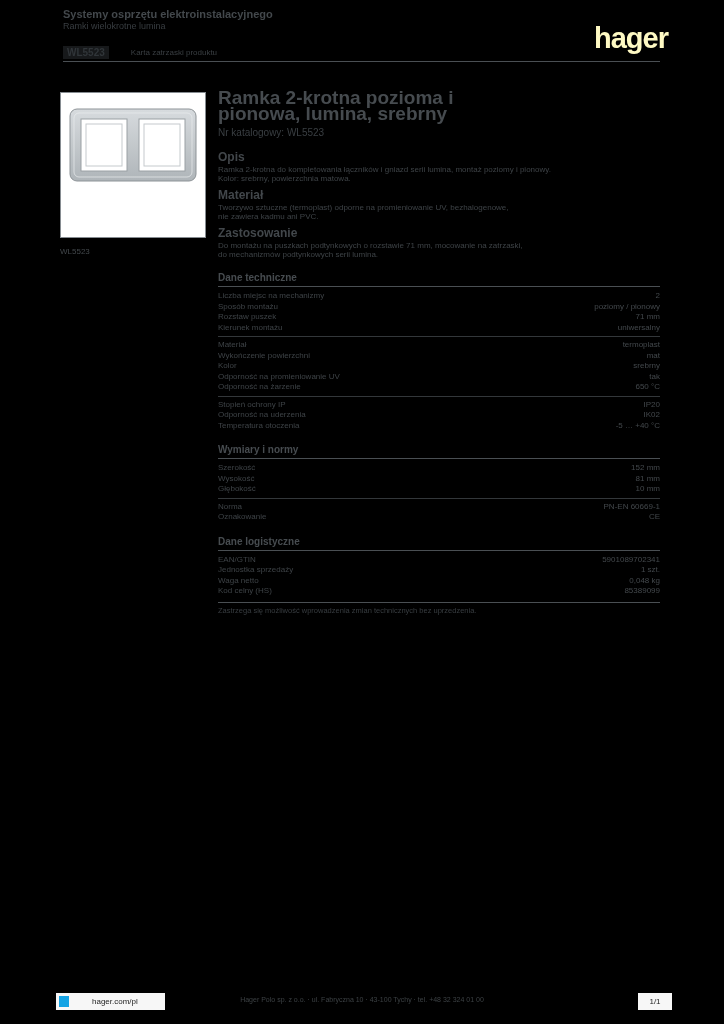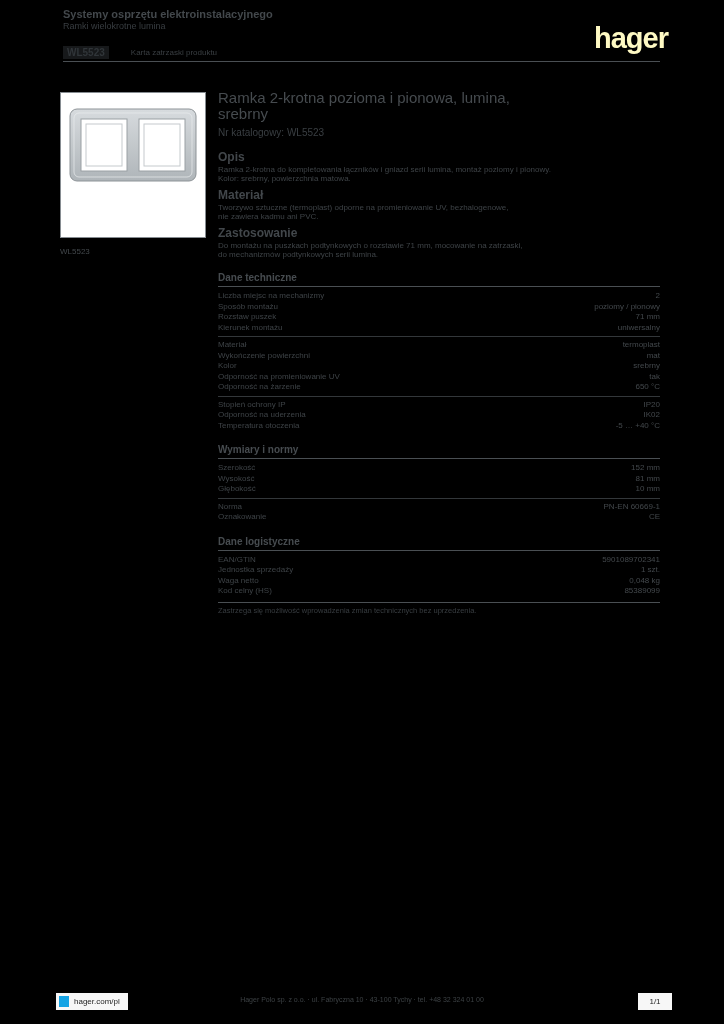--- a/index.html
+++ b/index.html
@@ -16,37 +16,37 @@
   .hdr-rule{position:absolute;left:63px;right:64px;top:61px;height:1px;background:#4a4f53;}
   .logo{position:absolute;right:56px;top:22px;font-size:29px;font-weight:bold;letter-spacing:-1px;color:#fef9c3;}
 
   
   .photo-col{position:absolute;left:60px;top:92px;width:146px;}
   .photo-box{width:144px;height:144px;background:#ffffff;border:1px solid #868c91;}
   .photo-caption{margin-top:9px;font-size:8px;color:#43484c;}
 
   
   .content{position:absolute;left:218px;top:90px;width:442px;color:#3e4347;}
-  .title{font-size:15px;line-height:16px;font-weight:normal;color:#464b4f;margin:0 0 5px 0;max-width:300px;}
+  .title{font-size:19px;line-height:16px;font-weight:bold;color:#464b4f;margin:0 0 5px 0;max-width:300px;}
   .subtitle{font-size:10px;margin-bottom:12px;color:#3a3f43;}
   .desc-block{margin-bottom:5px;}
   .desc-heading{font-size:12px;font-weight:bold;margin-bottom:1px;color:#42474b;}
   .desc-line{font-size:8px;line-height:9px;white-space:nowrap;overflow:hidden;}
   .section{margin-top:13px;}
   .section-heading{font-size:10px;font-weight:bold;color:#474c50;margin-bottom:3px;}
   .section-rule{height:1px;background:#4a4f53;margin-bottom:4px;}
   .spec-row{display:flex;justify-content:space-between;font-size:8px;line-height:10.5px;}
   .spec-label{color:#3e4347;}
   .spec-value{color:#43484c;text-align:right;}
   .group-rule{height:1px;background:#33373a;margin:3px 0;}
   .closing-rule{height:1px;background:#4a4f53;margin-top:5px;}
   .footnote{font-size:7.5px;color:#383d41;margin-top:3px;white-space:nowrap;overflow:hidden;}
 
   
-  .footer-site{position:absolute;left:56px;top:993px;height:17px;background:#f7f7f7;display:flex;align-items:center;gap:5px;padding:0 8px 0 3px;}
+  .footer-site{position:absolute;left:56px;top:993px;height:17px;background:#f7f7f7;display:flex;align-items:center;gap:23px;padding:0 27px 0 3px;}
   .footer-site .blue-sq{width:10px;height:11px;background:#14a3e4;display:inline-block;}
   .footer-site .site-text{font-size:8px;color:#1d1d1d;}
   .footer-company{position:absolute;left:0;right:0;top:996px;text-align:center;font-size:7px;color:#3c4144;line-height:8px;}
   .footer-page{position:absolute;right:52px;top:993px;min-width:34px;height:17px;background:#f7f7f7;color:#1d1d1d;font-size:8px;display:flex;align-items:center;justify-content:center;margin-left:12px;}
 </style>
 </head>
 <body>
 
 <div class="page">
 

